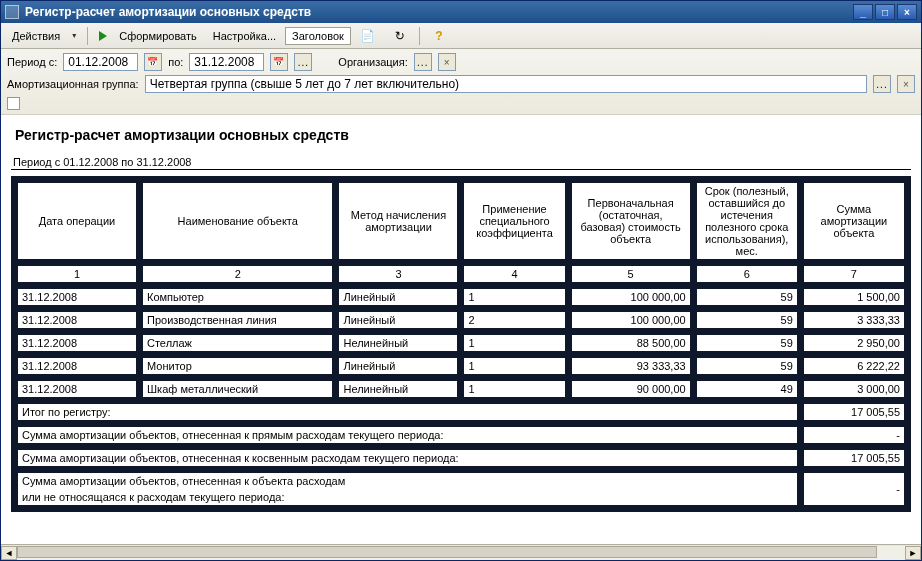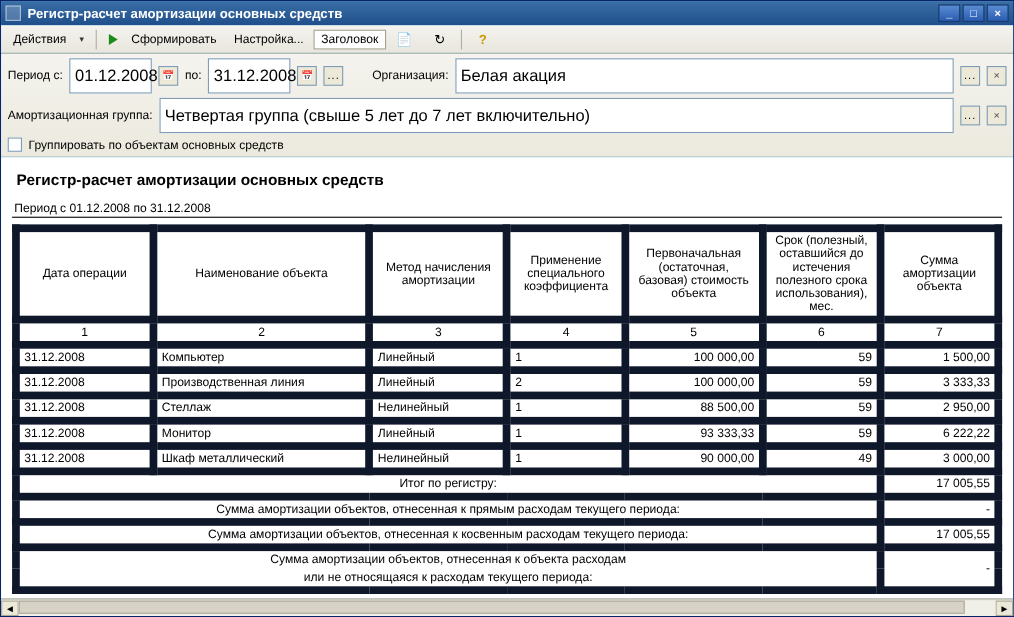--- a/index.html
+++ b/index.html
@@ -76,23 +76,23 @@
     display:flex;
     flex-direction:column;
     gap:4px;
     border-bottom:1px solid #d0cec0;
   }
   .frow { display:flex; align-items:center; gap:6px;}
   .flabel { white-space:nowrap;}
   .finput {
     border:1px solid #7f9db9;
     background:#fff;
-    height:32px;
+    height:18px;
     padding:0 4px;
-    font-size:15px;
+    font-size:12px;
     display:flex;align-items:center;
   }
   .date-input { width:75px;}
   .calbtn {
     width:18px;height:18px;border:1px solid #7f9db9;background:#ece9d8;
     display:flex;align-items:center;justify-content:center;font-size:9px;cursor:pointer;
   }
   .dotsbtn {
     width:18px;height:18px;border:1px solid #7f9db9;background:#ece9d8;
     display:flex;align-items:center;justify-content:center;font-size:10px;cursor:pointer;
@@ -138,21 +138,21 @@
   }
   table.report th {
     font-weight:normal;
     text-align:center;
     height:60px;
   }
   table.report tr.numrow td { text-align:center; font-size:11px;}
   table.report td.r { text-align:right;}
   table.report td.l { text-align:left;}
   .sumrow td { border:1px solid #000;}
-  .sumlabel { text-align:center; padding-right:4px;}
+  .sumlabel { text-align:left; padding-right:4px;}
   .scrollbar-h {
     height:16px;
     background:#e8e6dd;
     border-top:1px solid #b0aea0;
     display:flex;
     align-items:center;
   }
   .scroll-arrow {
     width:16px;height:14px;background:#ece9d8;border:1px solid #aca899;
     display:flex;align-items:center;justify-content:center;font-size:9px;cursor:pointer;
@@ -214,33 +214,31 @@
     <div class="frow">
       <span class="flabel">Период с:</span>
       <span class="finput date-input">01.12.2008</span>
       <span class="calbtn">📅</span>
       <span class="flabel">по:</span>
       <span class="finput date-input">31.12.2008</span>
       <span class="calbtn">📅</span>
       <span class="dotsbtn">...</span>
       <span style="width:14px"></span>
       <span class="flabel">Организация:</span>
-      <span class="finput orginput">Белая акация</span>
       <span class="dotsbtn">...</span>
       <span class="xbtn">×</span>
     </div>
     <div class="frow">
       <span class="flabel">Амортизационная группа:</span>
       <span class="finput groupinput">Четвертая группа (свыше 5 лет до 7 лет включительно)</span>
       <span class="dotsbtn">...</span>
       <span class="xbtn">×</span>
     </div>
     <div class="frow">
       <span class="checkbox"></span>
-      <span class="flabel">Группировать по объектам основных средств</span>
     </div>
   </div>
 
   <div class="report-area">
     <div class="report-title">Регистр-расчет амортизации основных средств</div>
     <div class="hdrline">Период с 01.12.2008 по 31.12.2008</div>
 
     <div class="table-wrap">
     <table class="report">
       <colgroup>

